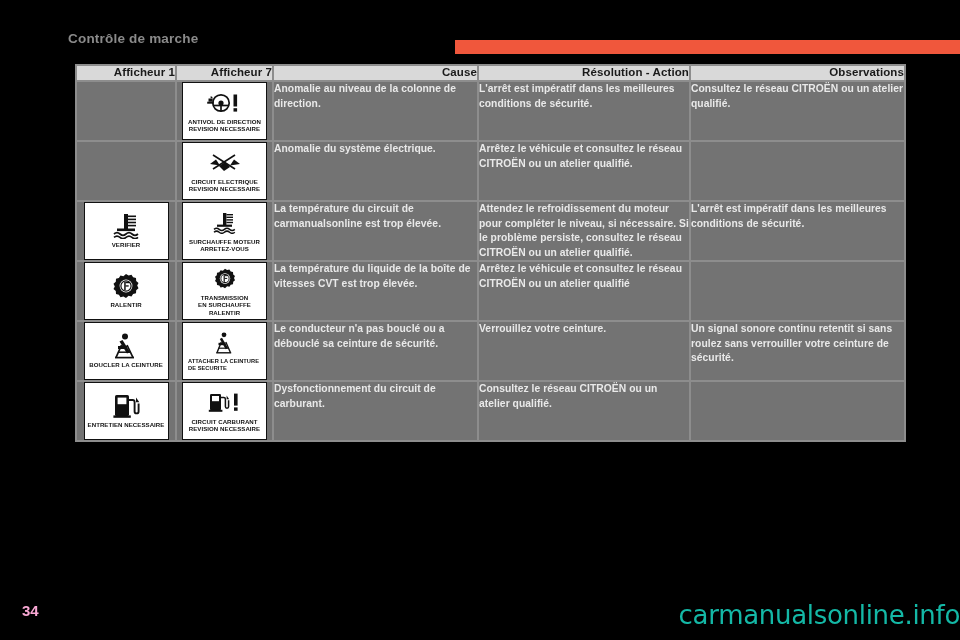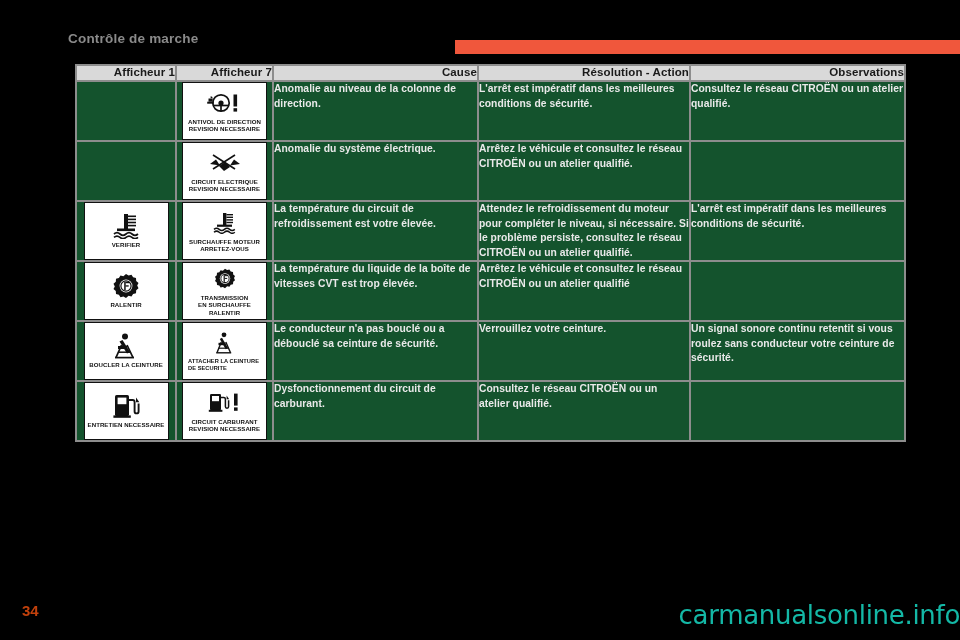--- a/index.html
+++ b/index.html
@@ -50,21 +50,21 @@
   }
   table.spec {
     border-collapse: collapse;
     width: 829px;
     table-layout: fixed;
   }
   table.spec td, table.spec th {
     border: 2px solid #8d8d8d;
     vertical-align: top;
     padding: 0;
-    background: #14532d;
+    background: #737373;
   }
 
   
   thead th {
     background: #d9d9d9 !important;
     color: #1a1a1a;
     font-size: 11.5px;
     font-weight: bold;
     text-align: right;
     padding: 8px 9px 9px 9px;
@@ -132,21 +132,21 @@
   .badge .cap.small { font-size: 5.7px; line-height: 7px; }
   .empty-cell { height: 100%; }
 
   
   .page-number {
     position: absolute;
     left: 22px;
     top: 602px;
     font-size: 15px;
     font-weight: bold;
-    color: #c2410c;
+    color: #f9a8d4;
   }
   .watermark {
     position: absolute;
     right: 0px;
     top: 600px;
     font-size: 26px;
     color: #14b8a6;
     letter-spacing: -0.3px;
     font-family: "DejaVu Sans", sans-serif;
   }
@@ -268,21 +268,21 @@
                 <rect x="9" y="12.6" width="15" height="2.2" stroke="none"></rect>
                 <path d="M6 17.4 q2.6 -2.2 5.2 0 t5.2 0 t5.2 0 t5.2 0" fill="none" stroke-width="1.5"></path>
                 <path d="M6 20.2 q2.6 -2.2 5.2 0 t5.2 0 t5.2 0 t5.2 0" fill="none" stroke-width="1.5"></path>
               </g>
             </svg>
           </div>
           <div class="cap">SURCHAUFFE MOTEUR
 ARRETEZ-VOUS</div>
         </div>
       </td>
-      <td class="txt">La température du circuit de refroidissement est votre élevée.</td>
+      <td class="txt">La température du circuit de carmanualsonline est trop élevée.</td>
       <td class="txt">Attendez le refroidissement du moteur pour compléter le niveau, si nécessaire. Si le problème persiste, consultez le réseau CITROËN ou un atelier qualifié.</td>
       <td class="txt">L'arrêt est impératif dans les meilleures conditions de sécurité.</td>
     </tr>
 
     <tr>
       <td class="badge-cell">
         <div class="badge">
           <div class="glyph">
             <svg width="30" height="26" viewBox="0 0 30 26">
               <g fill="#111">
@@ -355,21 +355,21 @@
                 <path d="M4.6 16.2 h10" stroke-width="1.2" fill="none"></path>
               </g>
             </svg>
           </div>
           <div class="cap left small">ATTACHER LA CEINTURE
 DE SECURITE</div>
         </div>
       </td>
       <td class="txt">Le conducteur n'a pas bouclé ou a débouclé sa ceinture de sécurité.</td>
       <td class="txt">Verrouillez votre ceinture.</td>
-      <td class="txt">Un signal sonore continu retentit si vous roulez sans conducteur votre ceinture de sécurité.</td>
+      <td class="txt">Un signal sonore continu retentit si sans roulez sans verrouiller votre ceinture de sécurité.</td>
     </tr>
 
     <tr>
       <td class="badge-cell">
         <div class="badge">
           <div class="glyph">
             <svg width="30" height="26" viewBox="0 0 30 26">
               <g fill="#111" stroke="#111">
                 <rect x="4" y="2" width="14" height="21" rx="1.6" stroke="none"></rect>
                 <rect x="6.6" y="4.6" width="8.8" height="6.6" fill="#fff" stroke="none"></rect>

